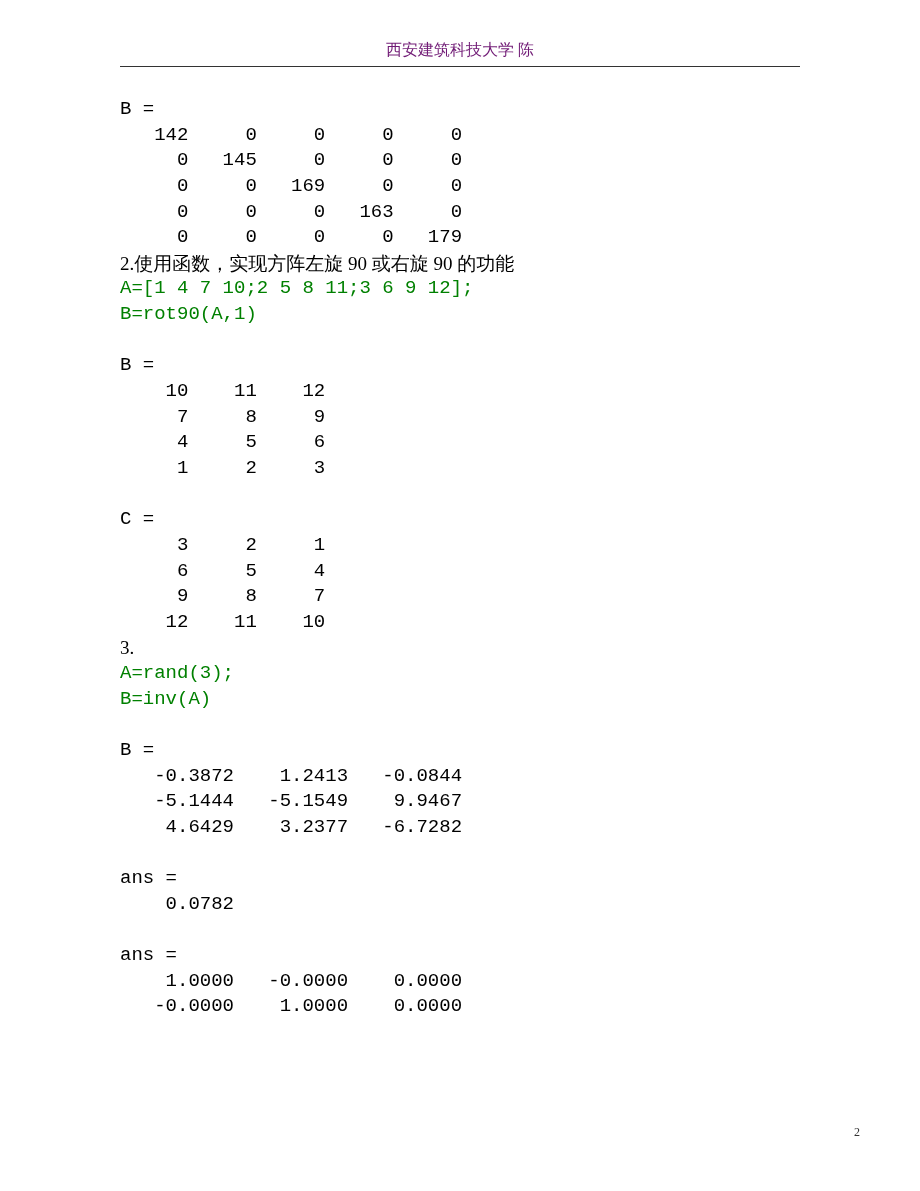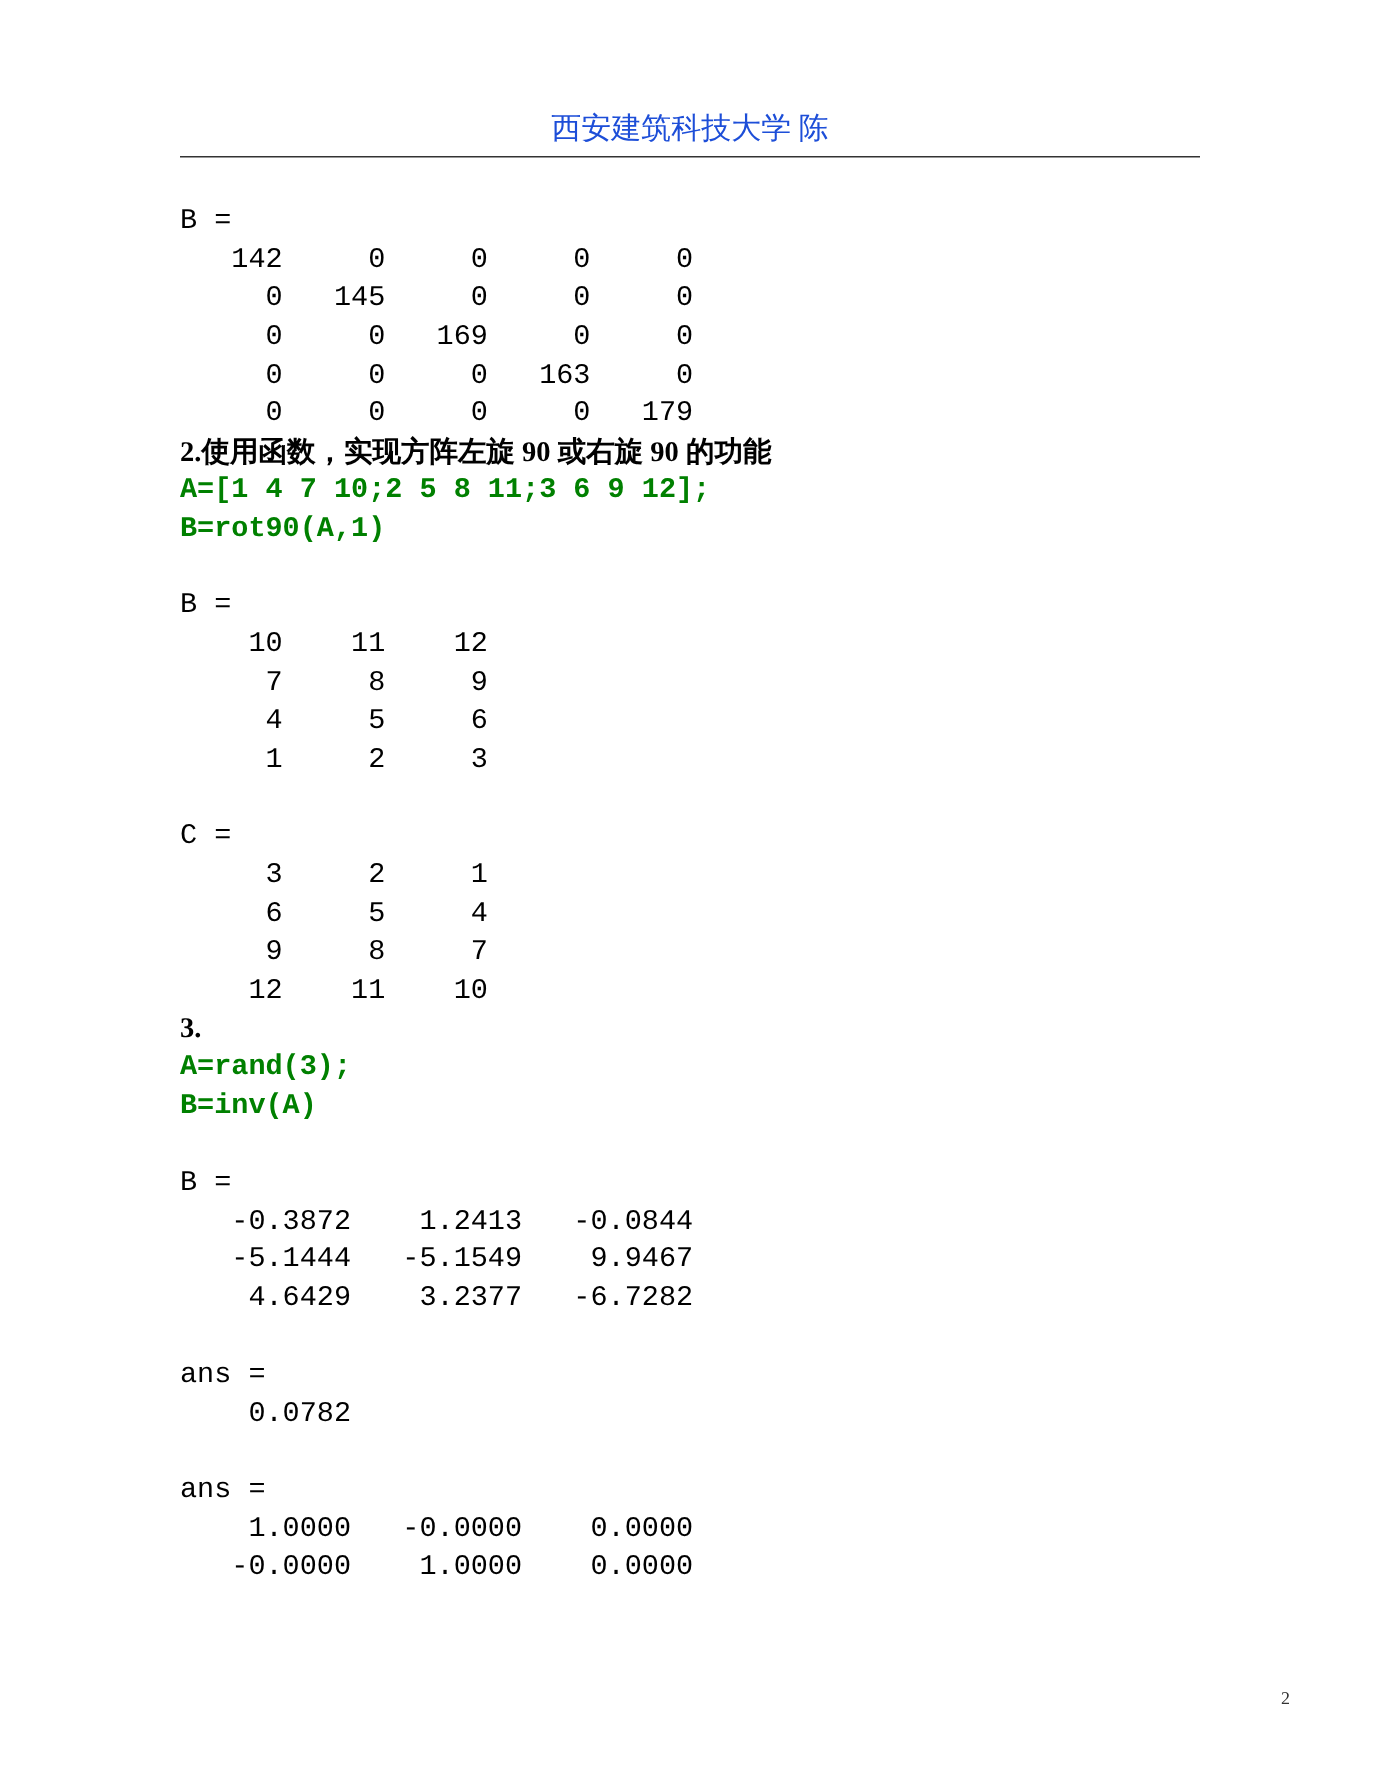--- a/index.html
+++ b/index.html
@@ -9,49 +9,47 @@
       font-family: "Times New Roman", serif;
       width: 920px;
     }
     .page {
       padding: 40px 120px 40px 120px;
       position: relative;
       min-height: 1100px;
     }
     .header {
       text-align: center;
-      font-size: 20px;
-      color: #1d4ed8;
+      font-size: 16px;
+      color: #701a75;
       padding-bottom: 5px;
       border-bottom: 1px solid #333;
       margin-bottom: 30px;
       font-family: "SimSun", serif;
-      margin-top: 32px;
     }
     .output {
       font-family: "Courier New", monospace;
       font-size: 19px;
       line-height: 1.35;
       white-space: pre;
       color: #000;
     }
     .code {
       font-family: "Courier New", monospace;
       font-size: 19px;
       line-height: 1.35;
       white-space: pre;
       color: #008000;
-      font-weight: bold;
+      font-weight: normal;
     }
     .body-text {
       font-family: "SimSun", "Times New Roman", serif;
       font-size: 19px;
       line-height: 1.35;
       color: #000;
-      font-weight: bold;
     }
     .page-number {
       position: absolute;
       bottom: 40px;
       right: 60px;
       font-size: 12px;
       color: #333;
     }
   </style>
 </head>

